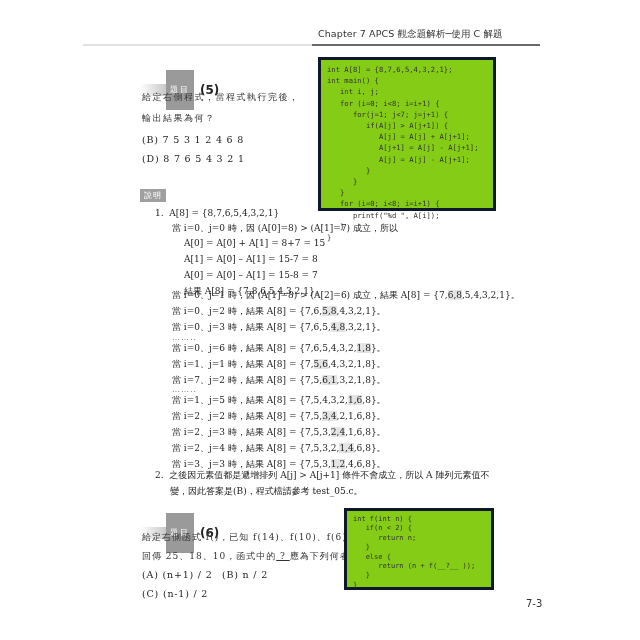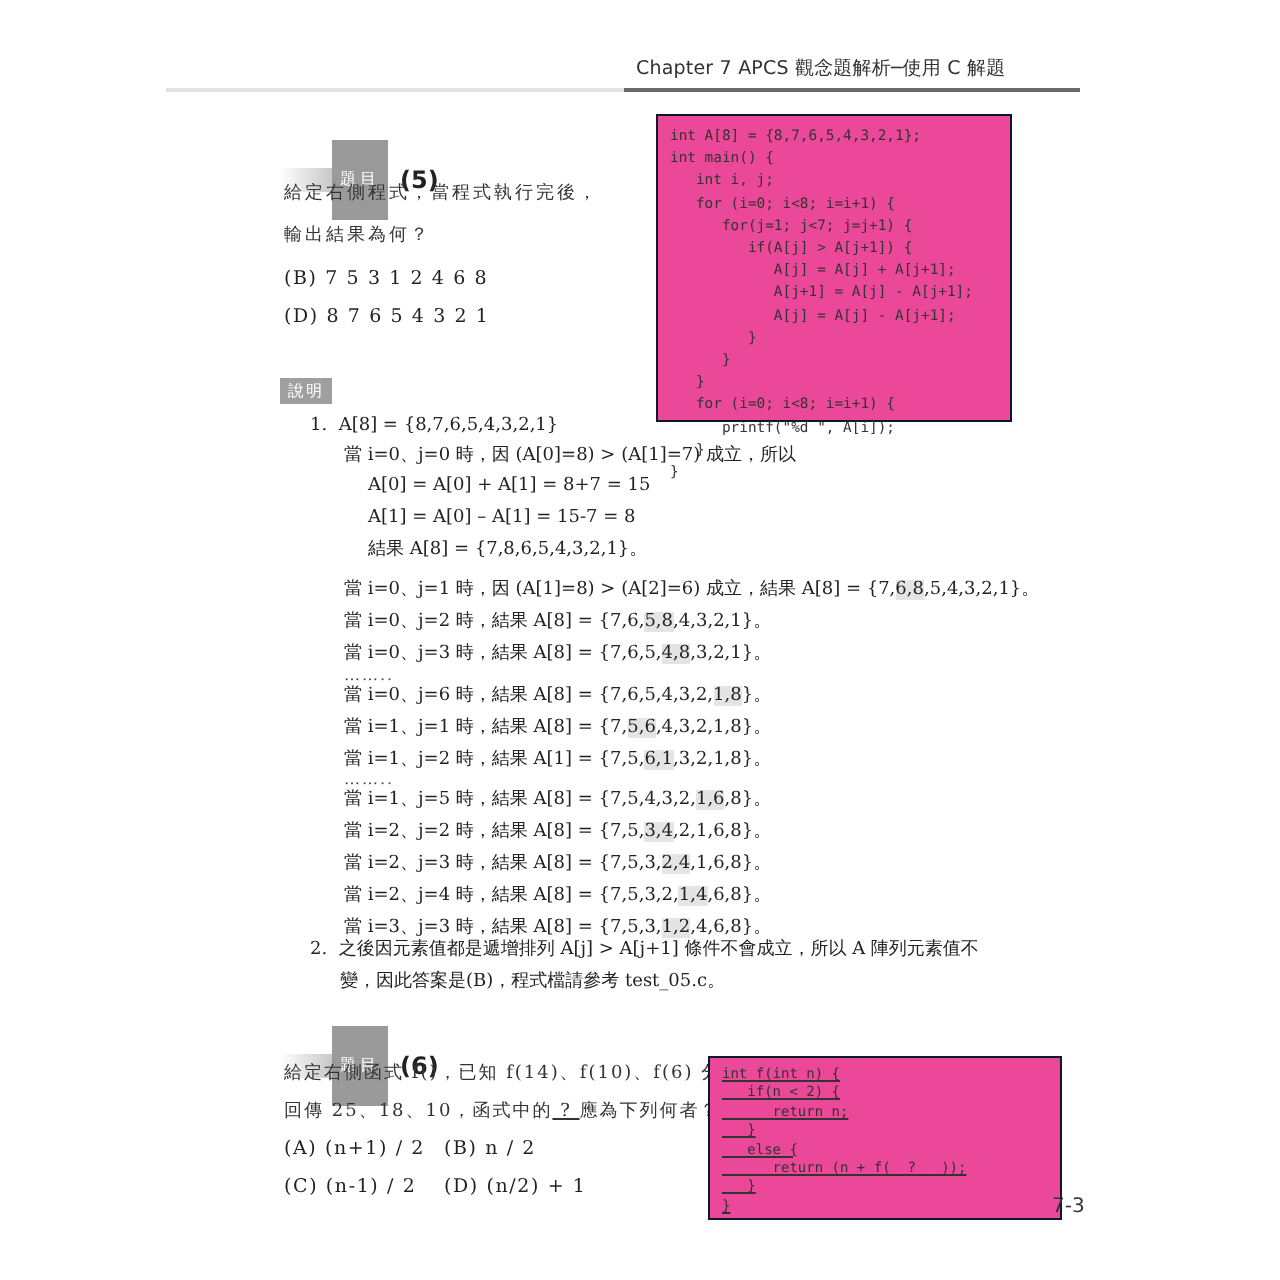--- a/index.html
+++ b/index.html
@@ -22,22 +22,22 @@
     .q-badge .badge {
       background: #9a9a9a; color: #fff; font-family: "DejaVu Sans", sans-serif; font-size: 8px;
       padding: 14px 4px; height: 12px; line-height: 12px; letter-spacing: 2px;
     }
     .q-badge .q-num { font-family: "DejaVu Sans", sans-serif; font-weight: bold; font-size: 12px; margin-left: 6px; color: #222; }
 
     .qtext { font-size: 9px; line-height: 21px; letter-spacing: 1.5px; color: #333; white-space: nowrap; }
     .opt { font-size: 9.5px; line-height: 19px; color: #222; white-space: nowrap; letter-spacing: 0.8px; }
 
     .code-box {
-      border: 1px solid #0f172a; background: #ec4899; font-family: "DejaVu Sans Mono", "Liberation Mono", monospace;
-      font-size: 7.2px; color: #333; padding: 4px 6px; box-sizing: border-box; margin-left: 10px;
+      border: 3px solid #0f172a; background: #84cc16; font-family: "DejaVu Sans Mono", "Liberation Mono", monospace;
+      font-size: 7.2px; color: #333; padding: 4px 6px; box-sizing: border-box;
     }
     .code-line { white-space: pre; line-height: 11.2px; }
 
     .explain-badge {
       left: 140px; top: 189px; background: #9f9f9f; color: #fff; font-family: "DejaVu Sans", sans-serif;
       font-size: 8px; padding: 1px 4px; letter-spacing: 1px;
     }
     .body-line { font-size: 9px; white-space: nowrap; color: #222; line-height: 16px; }
     .hl { background: #e4e4e4; }
     .dots { font-size: 8px; color: #555; letter-spacing: 1px; }
@@ -87,35 +87,36 @@
 <div class="abs explain-badge">說明</div>
 
 <div class="abs body-line" style="left:155px; top:205px;">
   <span>1.</span>&nbsp;
   <span>A[8] = {8,7,6,5,4,3,2,1}</span>
 </div>
 <div class="abs body-line" style="left:172px; top:220px;">當 i=0、j=0 時，因 (A[0]=8) &gt; (A[1]=7) 成立，所以</div>
 <div class="abs" style="left:184px; top:235px;">
   <div class="body-line">A[0] = A[0] + A[1] = 8+7 = 15</div>
   <div class="body-line">A[1] = A[0] – A[1] = 15-7 = 8</div>
+  <div class="body-line">A[0] = A[0] – A[1] = 15-8 = 7</div>
   <div class="body-line">結果  A[8] = {7,8,6,5,4,3,2,1}。</div>
 </div>
 
 <div class="abs" style="left:172px; top:287px;">
   <div class="body-line"><span>當 i=0、j=1 時，因 (A[1]=8) &gt; (A[2]=6) 成立，結果 A[8] = {7,</span><span class="hl">6,8</span><span>,5,4,3,2,1}。</span></div>
   <div class="body-line"><span>當 i=0、j=2 時，結果  A[8] = {7,6,</span><span class="hl">5,8</span><span>,4,3,2,1}。</span></div>
   <div class="body-line"><span>當 i=0、j=3 時，結果  A[8] = {7,6,5,</span><span class="hl">4,8</span><span>,3,2,1}。</span></div>
 </div>
 
 <div class="abs dots" style="left:172px; top:333px;">……..</div>
 
 <div class="abs" style="left:172px; top:340px;">
   <div class="body-line"><span>當 i=0、j=6 時，結果  A[8] = {7,6,5,4,3,2,</span><span class="hl">1,8</span><span>}。</span></div>
   <div class="body-line"><span>當 i=1、j=1 時，結果  A[8] = {7,</span><span class="hl">5,6</span><span>,4,3,2,1,8}。</span></div>
-  <div class="body-line"><span>當 i=1、j=2 時，結果  A[1] = {7,5,</span><span class="hl">6,1</span><span>,3,2,1,8}。</span></div>
+  <div class="body-line"><span>當 i=7、j=2 時，結果  A[8] = {7,5,</span><span class="hl">6,1</span><span>,3,2,1,8}。</span></div>
 </div>
 
 <div class="abs dots" style="left:172px; top:385px;">……..</div>
 
 <div class="abs" style="left:172px; top:392px;">
   <div class="body-line"><span>當 i=1、j=5 時，結果  A[8] = {7,5,4,3,2,</span><span class="hl">1,6</span><span>,8}。</span></div>
   <div class="body-line"><span>當 i=2、j=2 時，結果  A[8] = {7,5,</span><span class="hl">3,4</span><span>,2,1,6,8}。</span></div>
   <div class="body-line"><span>當 i=2、j=3 時，結果  A[8] = {7,5,3,</span><span class="hl">2,4</span><span>,1,6,8}。</span></div>
   <div class="body-line"><span>當 i=2、j=4 時，結果  A[8] = {7,5,3,2,</span><span class="hl">1,4</span><span>,6,8}。</span></div>
   <div class="body-line"><span>當 i=3、j=3 時，結果  A[8] = {7,5,3,</span><span class="hl">1,2</span><span>,4,6,8}。</span></div>
@@ -133,24 +134,23 @@
   <div class="q-num">(6)</div>
 </div>
 <div class="abs" style="left:142px; top:528px;">
   <div class="qtext" style="line-height:19px; letter-spacing:1px;">給定右側函式 f()，已知 f(14)、f(10)、f(6) 分別</div>
   <div class="qtext" style="line-height:19px; letter-spacing:1px;"><span>回傳 25、18、10，函式中的</span><span class="blank">  ?  </span><span>應為下列何者？</span></div>
 </div>
 <div class="abs" style="left:142px; top:565px; display:grid; grid-template-columns: 80px 90px;">
   <div class="opt">(A) (n+1) / 2</div>
   <div class="opt">(B) n / 2</div>
   <div class="opt">(C) (n-1) / 2</div>
-  <div class="opt">(D) (n/2) + 1</div>
 </div>
 
-<div class="abs code-box" style="left:344px; top:528px; width:177px; height:82px; font-size:7px;text-decoration:underline;">
+<div class="abs code-box" style="left:344px; top:508px; width:150px; height:82px; font-size:7px;">
   <div class="code-line" style="line-height:9.4px;">int f(int n) {</div>
   <div class="code-line" style="line-height:9.4px;">   if(n &lt; 2) {</div>
   <div class="code-line" style="line-height:9.4px;">      return n;</div>
   <div class="code-line" style="line-height:9.4px;">   }</div>
   <div class="code-line" style="line-height:9.4px;">   else {</div>
   <div class="code-line" style="line-height:9.4px;">      return (n + f(__?__ ));</div>
   <div class="code-line" style="line-height:9.4px;">   }</div>
   <div class="code-line" style="line-height:9.4px;">}</div>
 </div>
 

